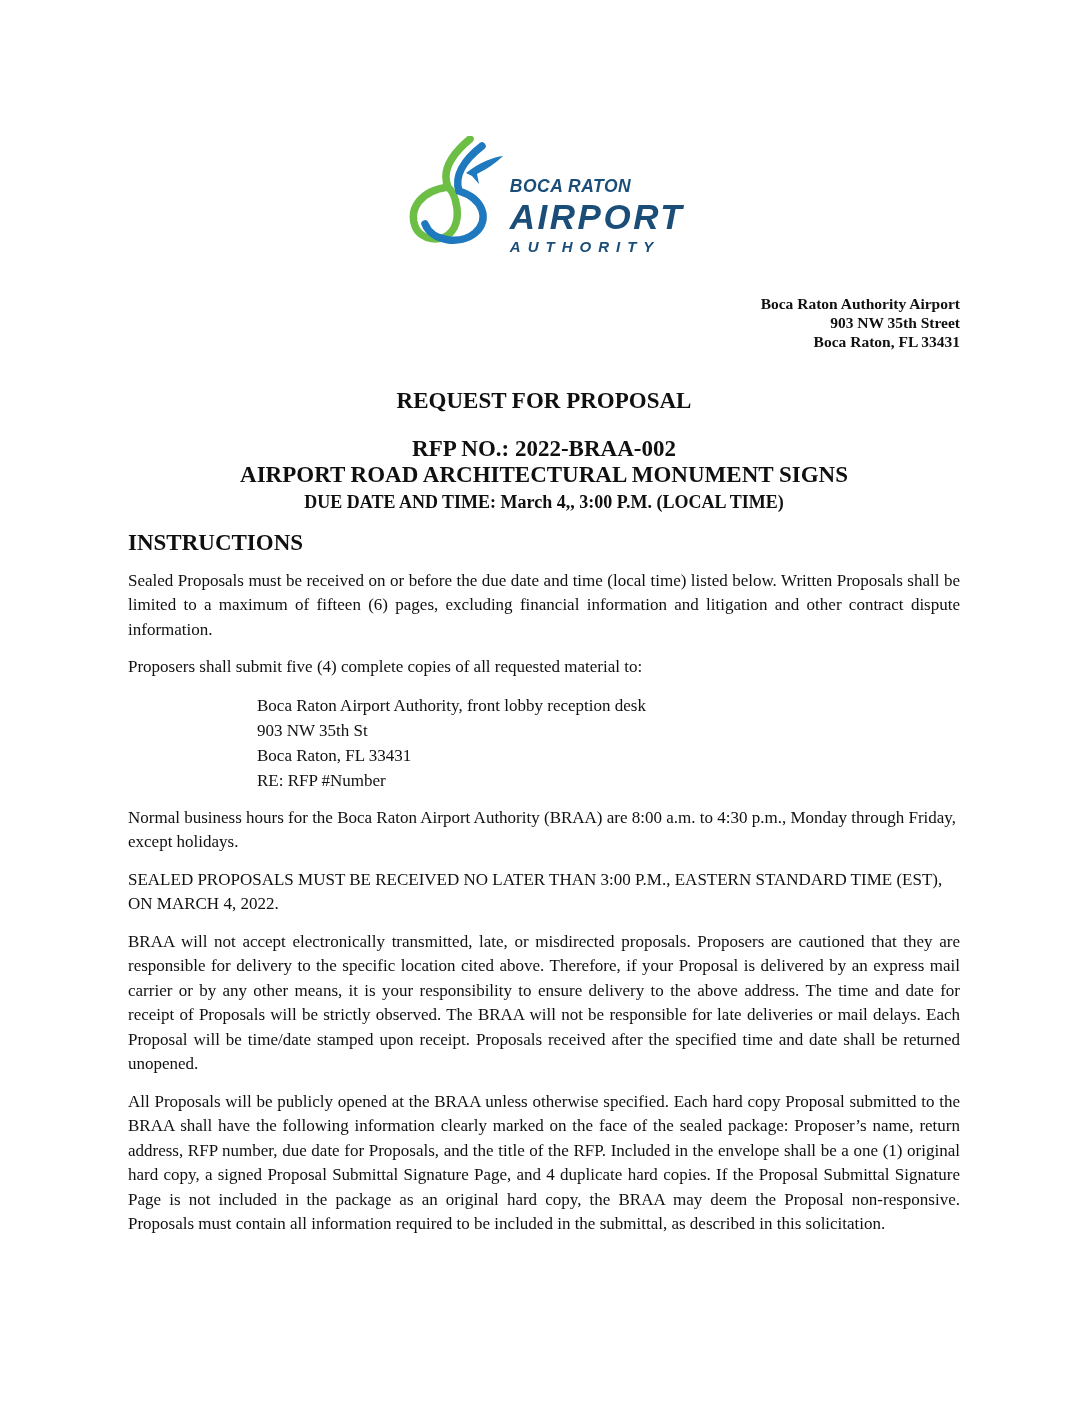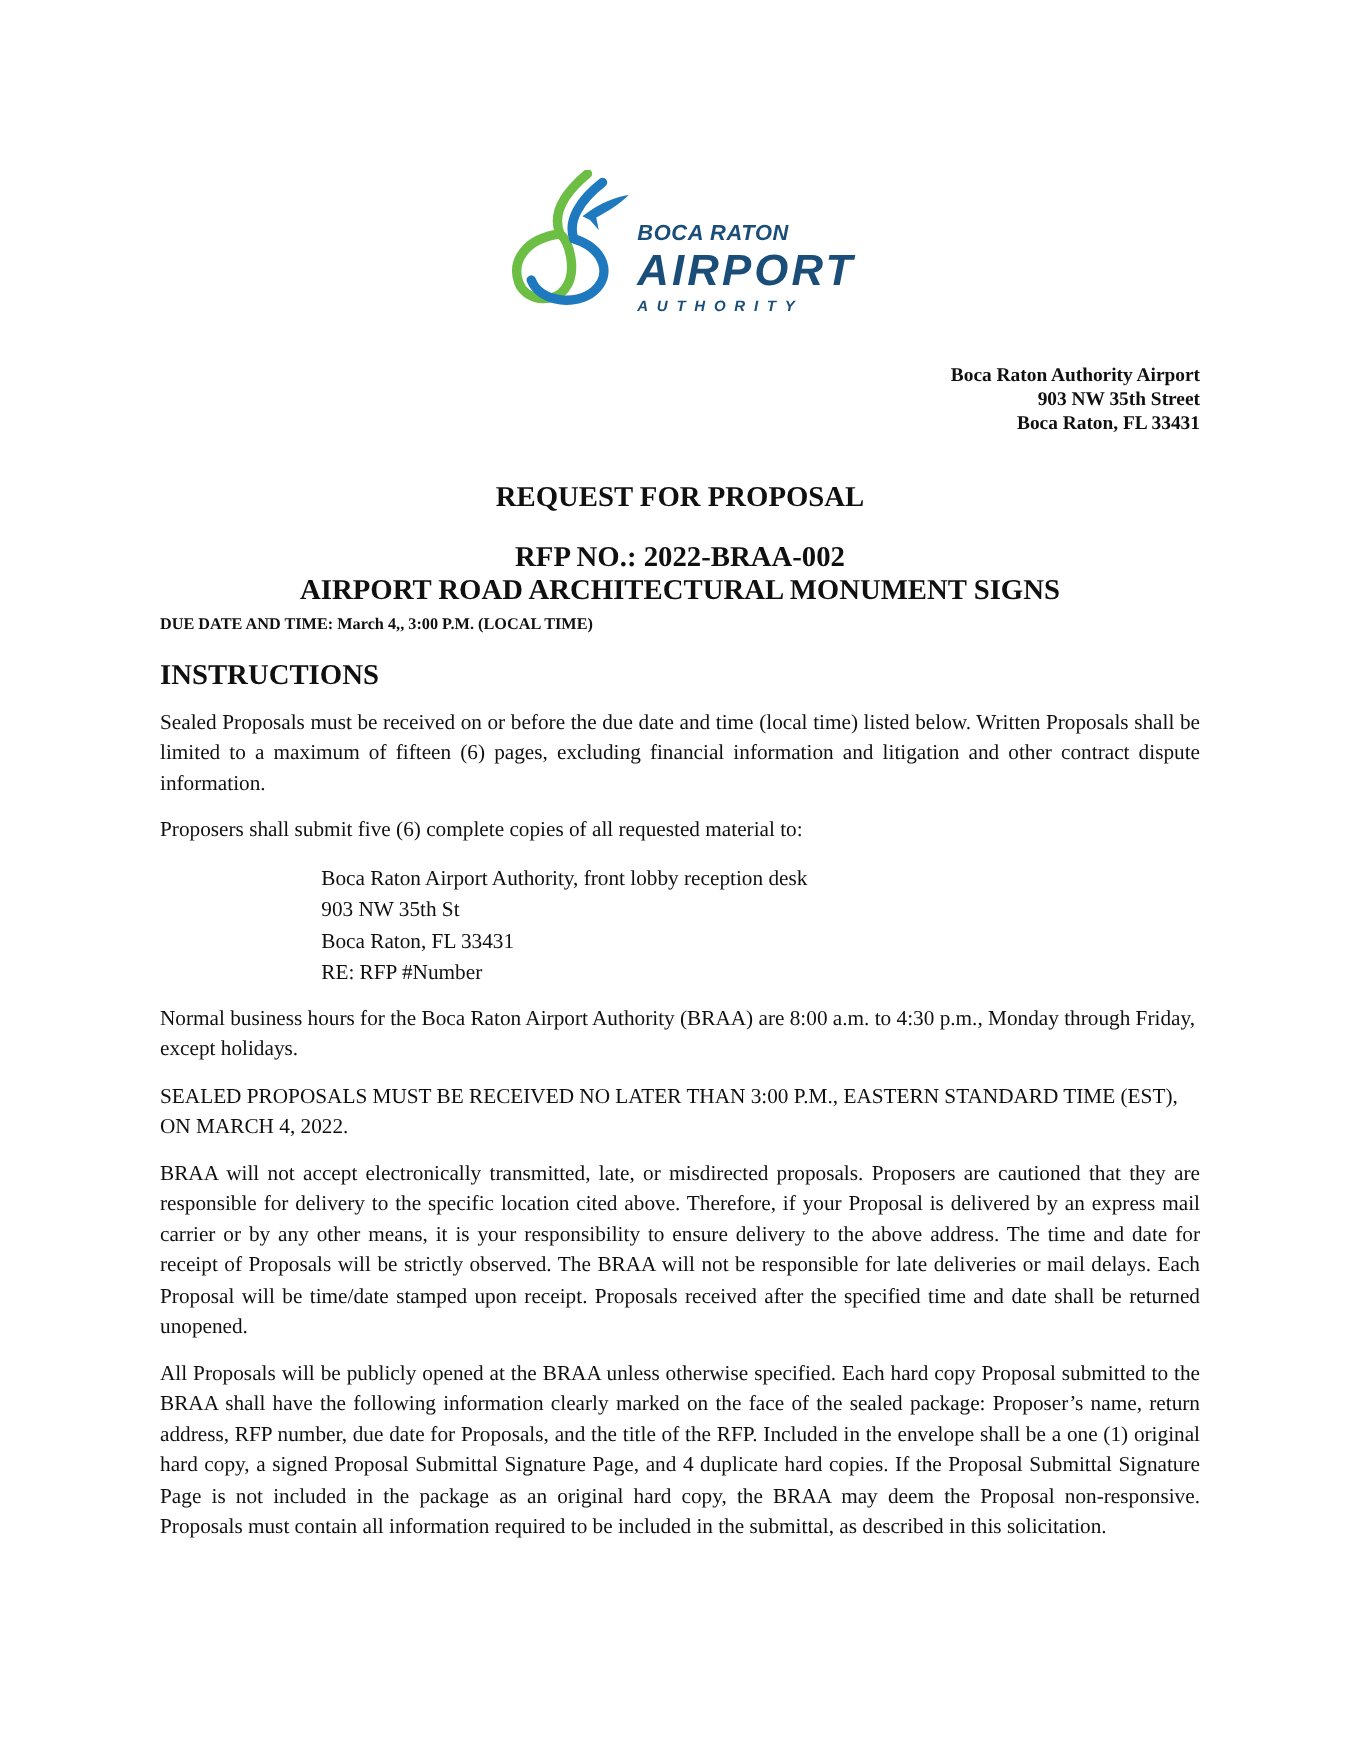--- a/index.html
+++ b/index.html
@@ -32,21 +32,21 @@
   .logo-text {
     margin-top: 42px;
     font-family: "Liberation Sans", sans-serif;
     color: #1A4E79;
     font-style: italic;
     font-weight: bold;
     line-height: 1;
   }
   .brand-line1 { font-size: 17.5px; letter-spacing: 0.5px; }
   .brand-line2 { font-size: 35px;  letter-spacing: 2.5px; margin-top: 3px; }
-  .brand-line3 { font-size: 12px;  letter-spacing: 7px;  margin-top: 5px; }
+  .brand-line3 { font-size: 15px;  letter-spacing: 7px;  margin-top: 5px; }
 
   
   .addr {
     text-align: right;
     font-weight: bold;
     font-size: 15.5px;
     line-height: 19px;
     margin-bottom: 36px;
   }
 
@@ -58,22 +58,23 @@
     line-height: 27px;
     margin-bottom: 22px;
   }
   .rfp-no, .rfp-subject {
     text-align: center;
     font-weight: bold;
     font-size: 23px;
     line-height: 26px;
   }
   .due-line {
+    text-align: center;
     font-weight: bold;
-    font-size: 13px;
+    font-size: 18px;
     line-height: 18px;
     margin-top: 5px;
   }
 
   
   .section-heading {
     font-weight: bold;
     font-size: 23px;
     margin-top: 19px;
   }
@@ -121,21 +122,21 @@
 
   <h1 class="doc-title">REQUEST FOR PROPOSAL</h1>
   <div class="rfp-no">RFP NO.: 2022-BRAA-002</div>
   <div class="rfp-subject">AIRPORT ROAD ARCHITECTURAL MONUMENT SIGNS</div>
   <div class="due-line">DUE DATE AND TIME: March 4,, 3:00 P.M. (LOCAL TIME)</div>
 
   <h2 class="section-heading">INSTRUCTIONS</h2>
 
   <p class="body">Sealed Proposals must be received on or before the due date and time (local time) listed below.  Written Proposals shall be limited to a maximum of fifteen (6) pages, excluding financial information and litigation and other contract dispute information.</p>
 
-  <p class="body no-justify">Proposers shall submit five (6) complete copies of all requested material to:</p>
+  <p class="body no-justify">Proposers shall submit five (4) complete copies of all requested material to:</p>
 
   <div class="indent">
     <div>Boca Raton Airport Authority, front lobby reception desk</div>
     <div>903 NW 35th St</div>
     <div>Boca Raton, FL 33431</div>
     <div>RE: RFP #Number</div>
   </div>
 
   <p class="body no-justify">Normal business hours for the Boca Raton Airport Authority (BRAA) are 8:00 a.m. to 4:30 p.m., Monday through Friday, except holidays.</p>
 

